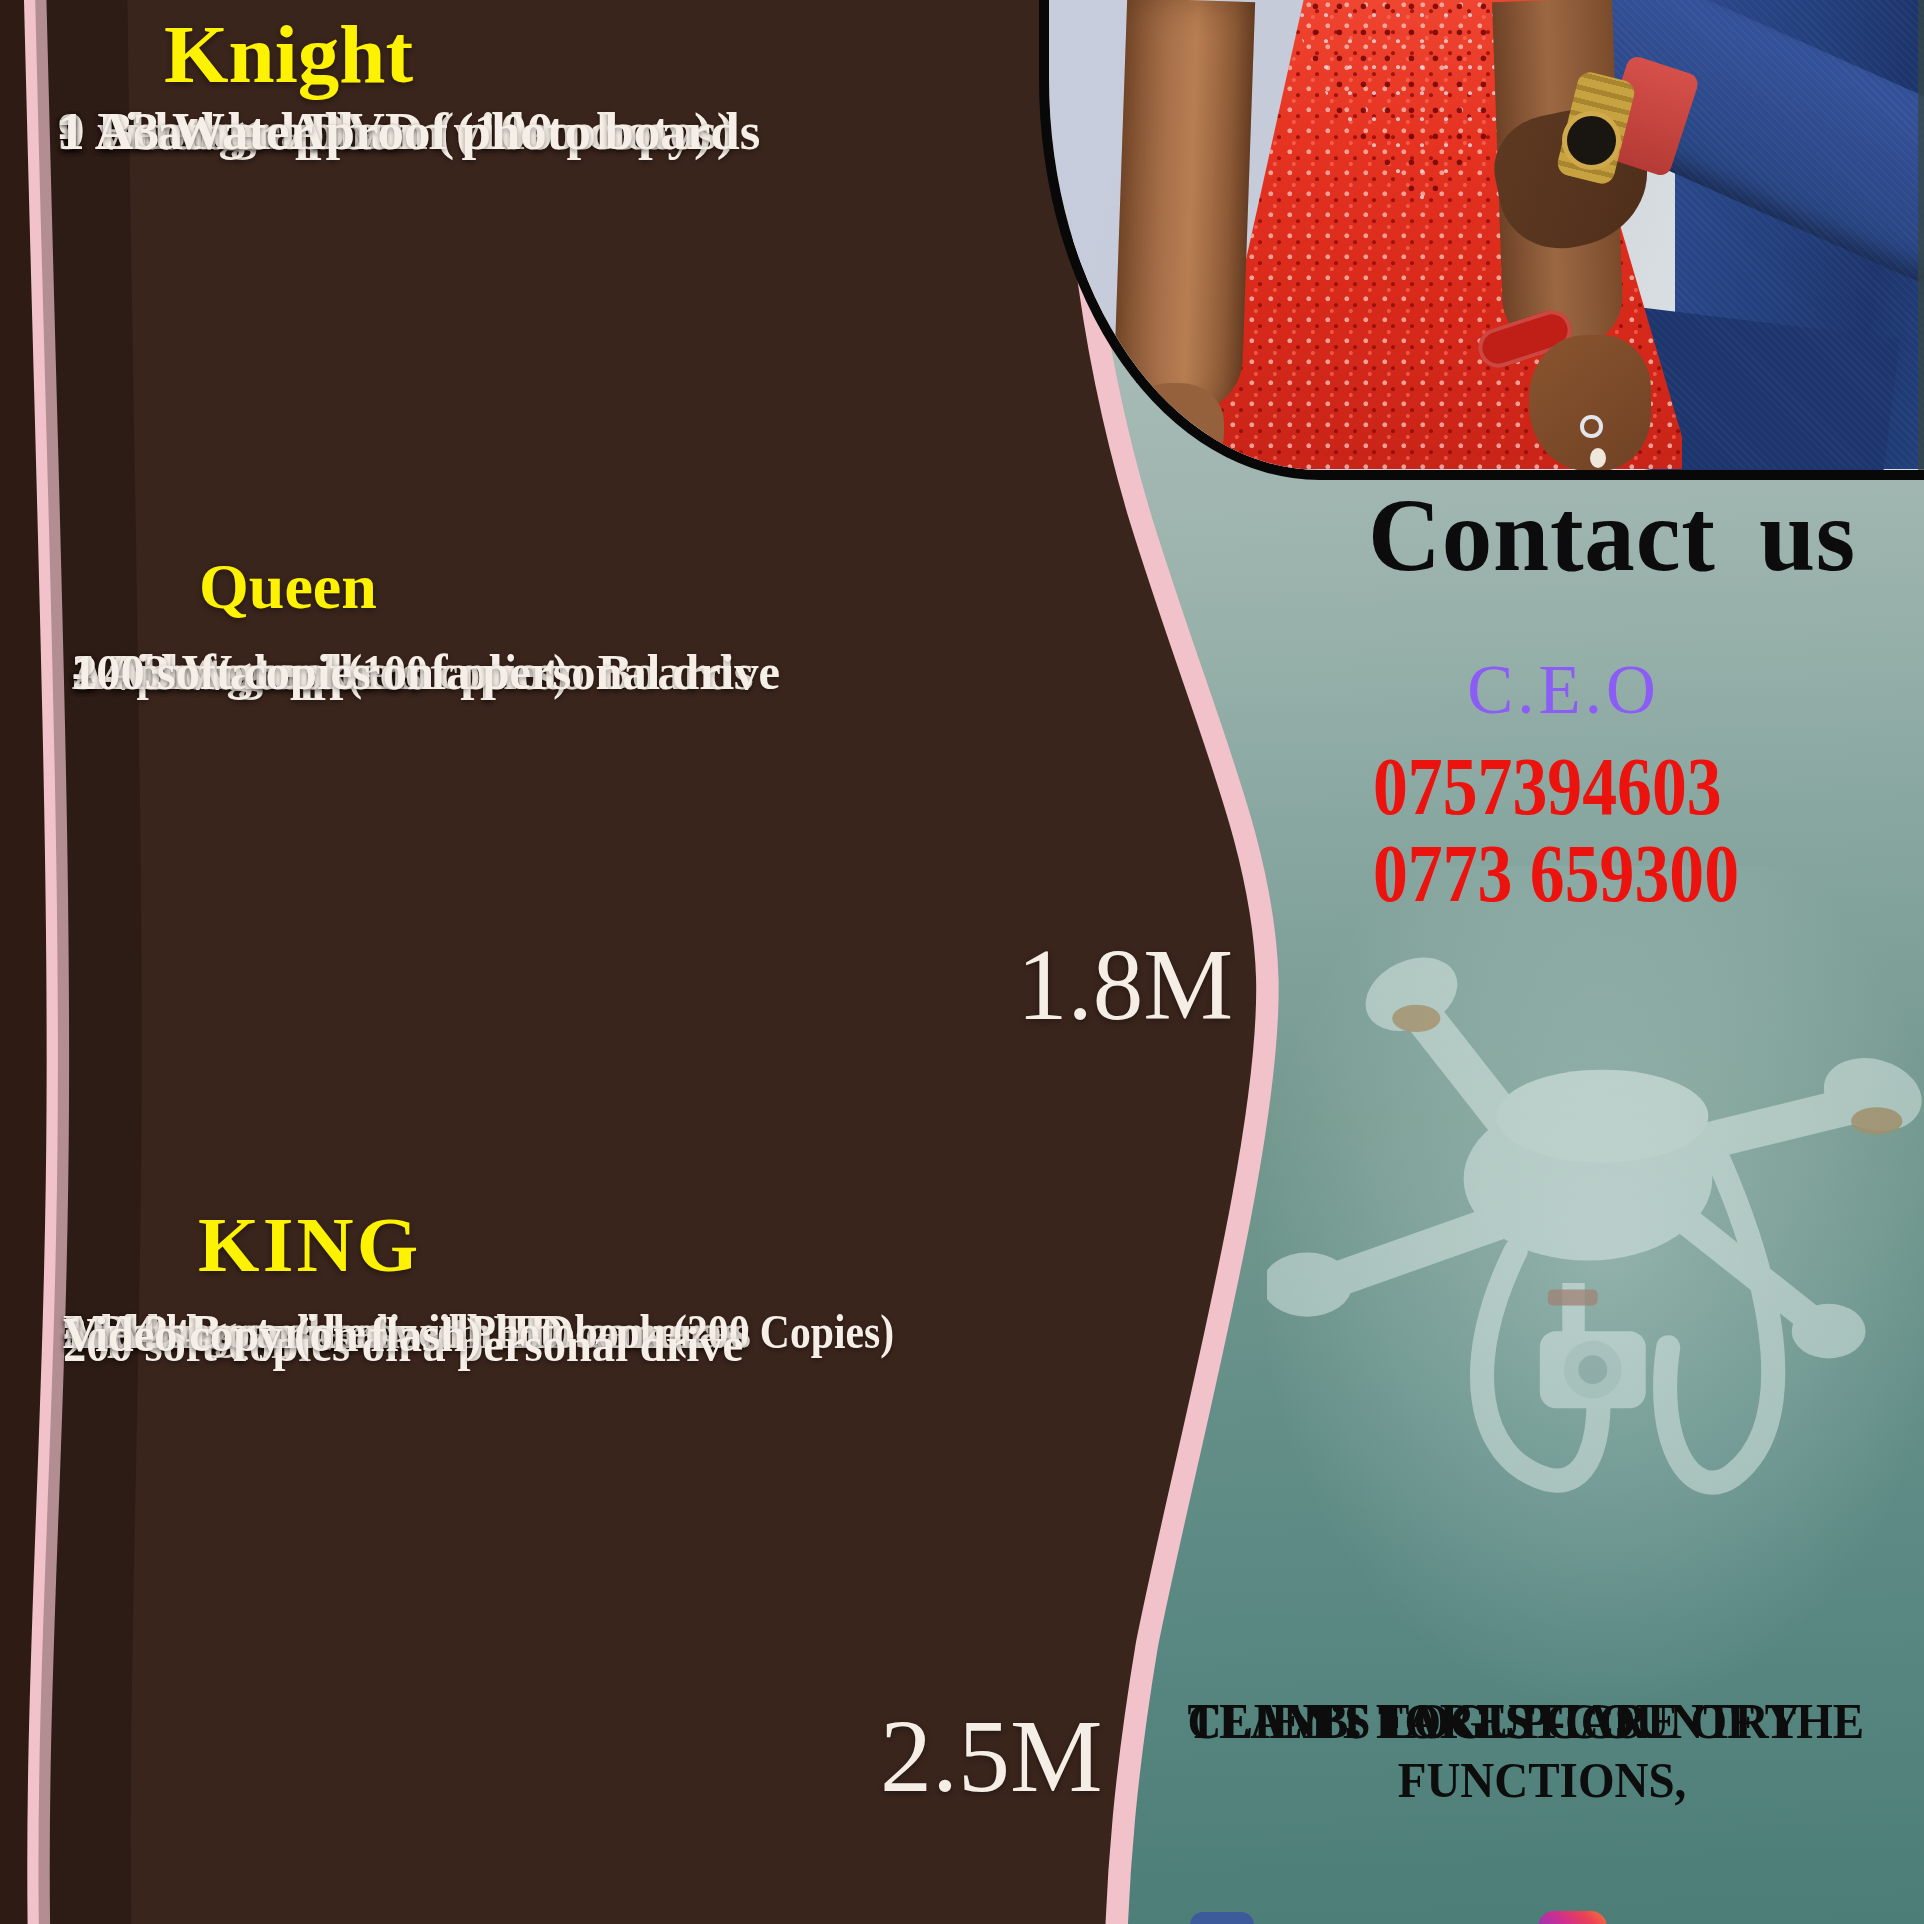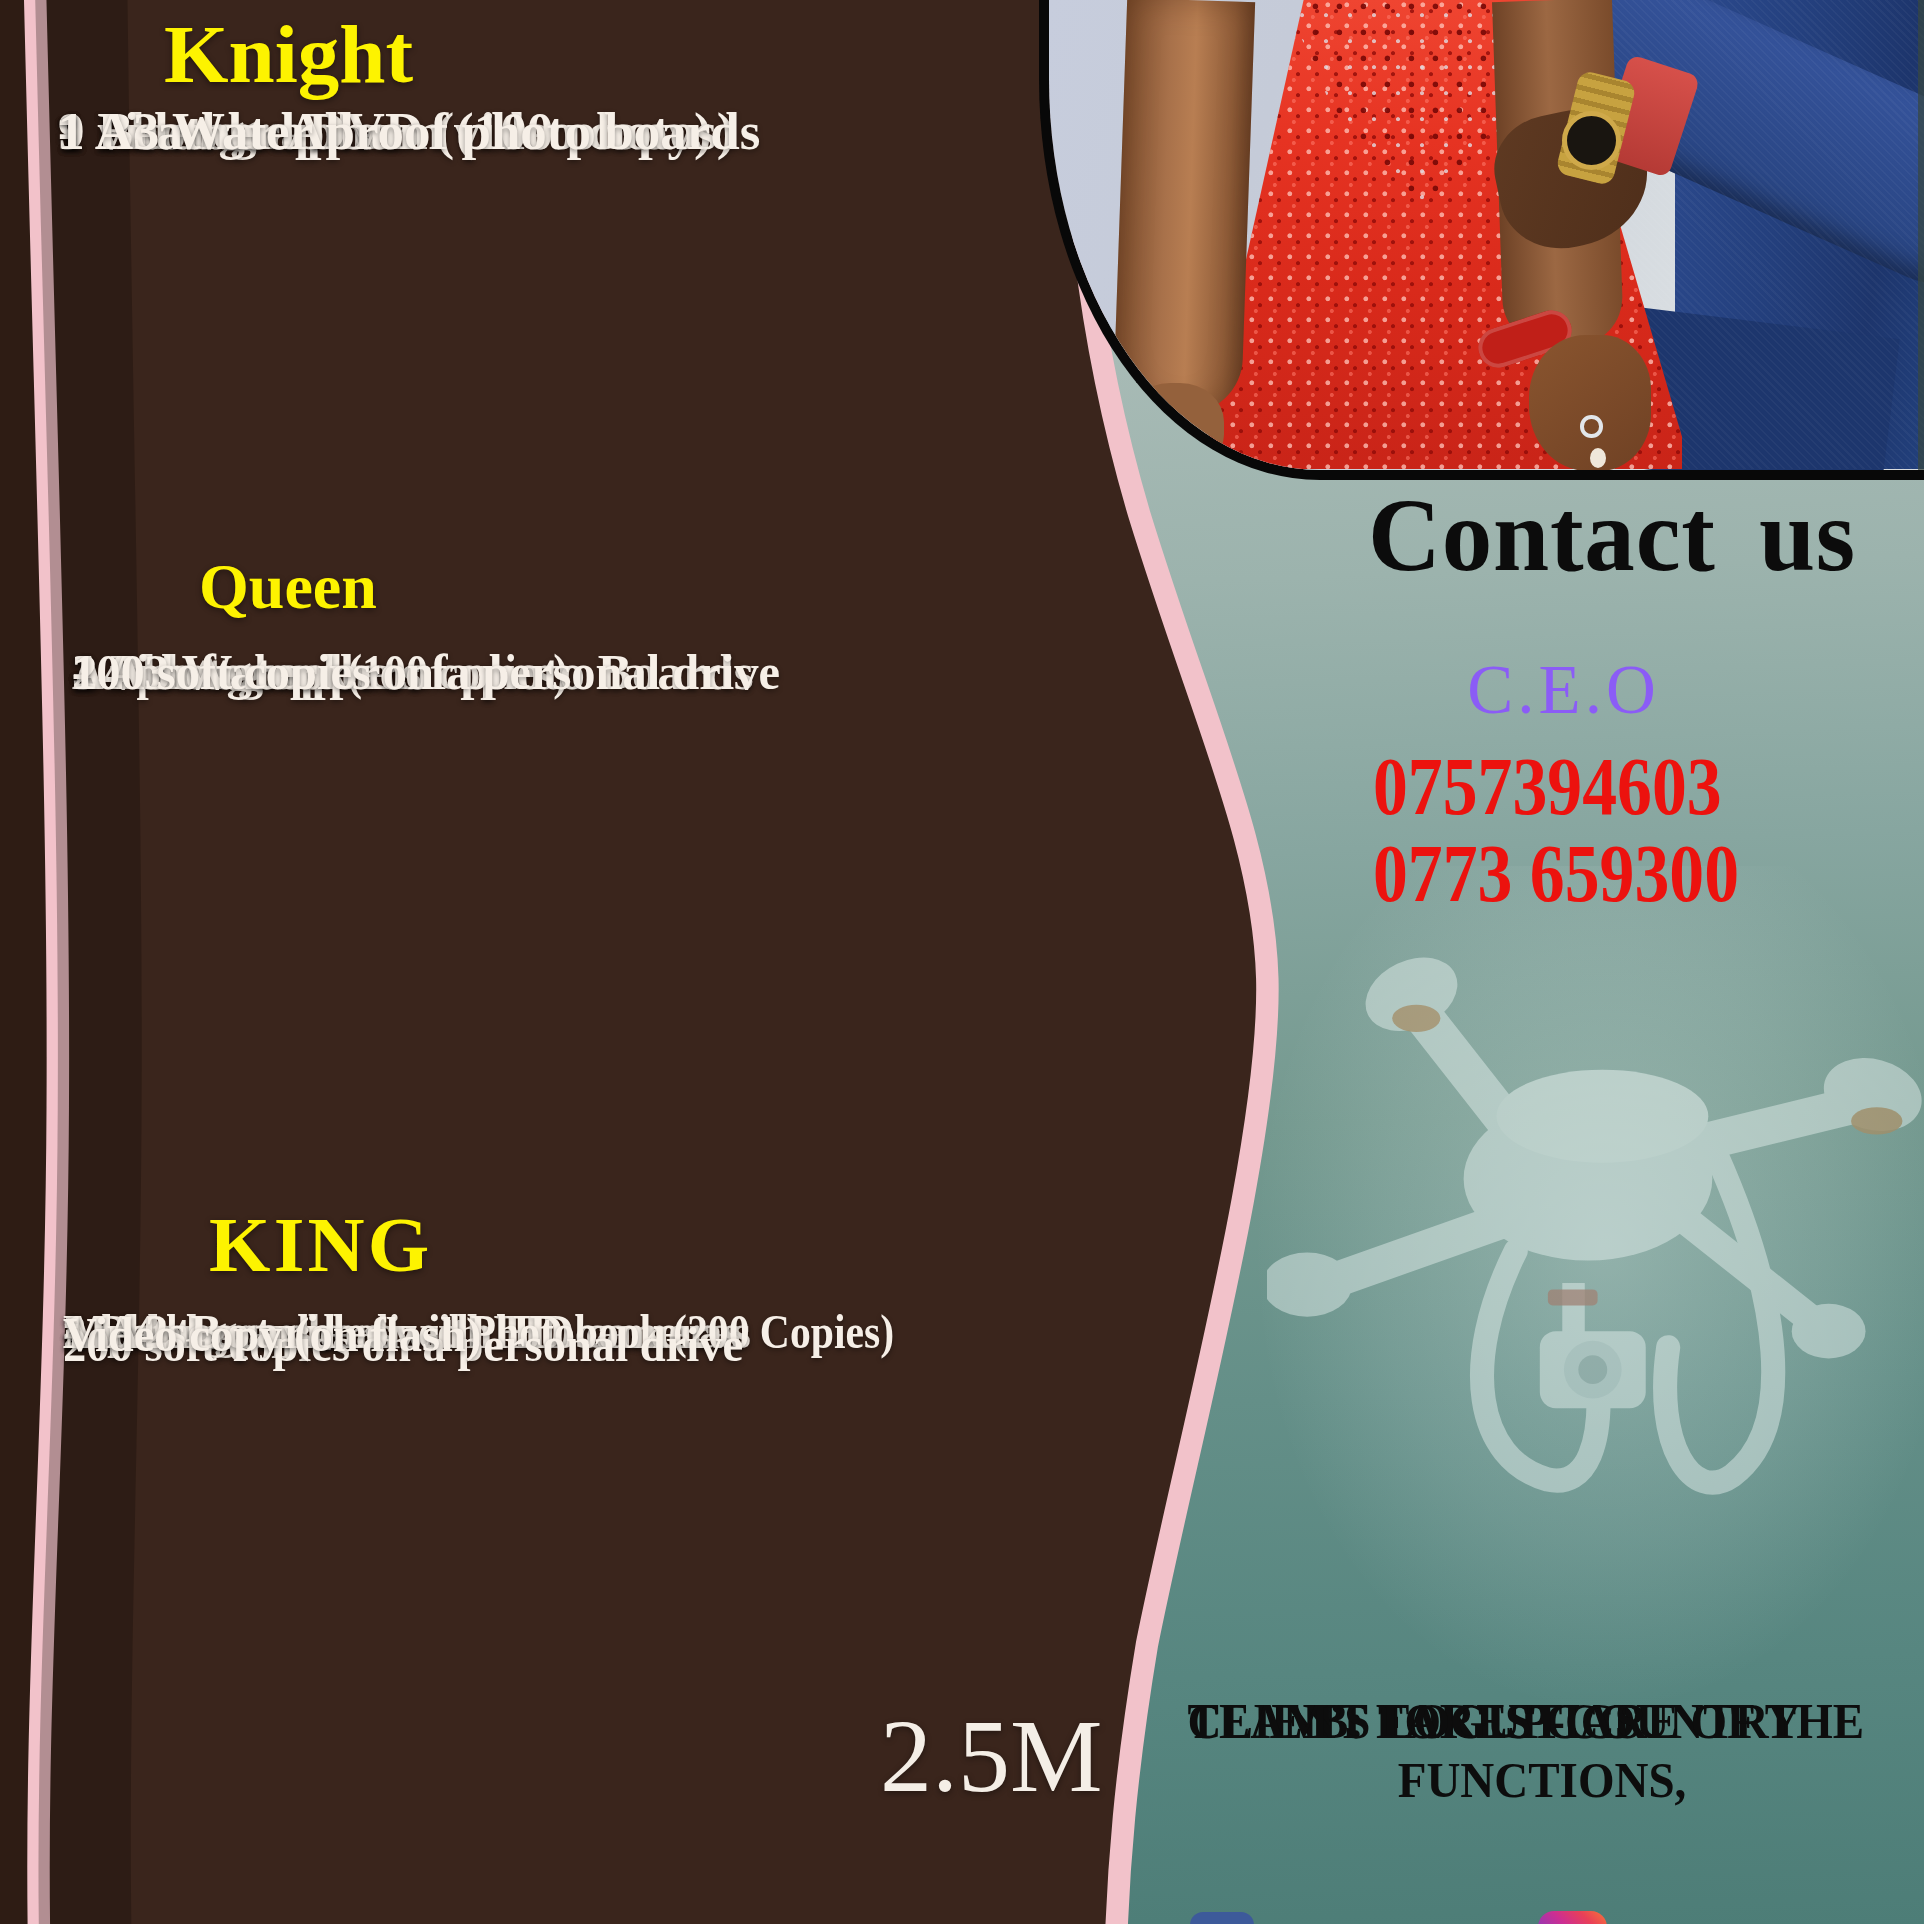--- a/index.html
+++ b/index.html
@@ -65,21 +65,21 @@
   .bride-hand-right{left:480px;top:335px;width:122px;height:136px;border-radius:46% 40% 42% 48%;
     background:linear-gradient(140deg,#8a552f,#6f4124);}
   .nail{left:541px;top:448px;width:16px;height:20px;background:#efe7da;border-radius:50%;}
   .ring{left:531px;top:415px;width:22.5px;height:22.5px;border:4px solid #e2e6ea;border-radius:50%;}
   .ph-right-line{right:0;top:0;width:5.6px;height:100%;background:#37473f;opacity:.7;}
 
   
   .pkg-title{color:#fdf300;font-weight:700;text-shadow:0 2.4px 6.4px rgba(0,0,0,.45);white-space:nowrap;}
   .t-knight{left:164px;top:6.4px;font-size:83px;}
   .t-queen{left:199px;top:550px;font-size:64px;}
-  .t-king{left:209px;top:1200px;font-size:79px;letter-spacing:3.2px;}
+  .t-king{left:198px;top:1200px;font-size:79px;letter-spacing:3.2px;}
 
   .items{list-style:none;margin:0;padding:0;color:#f6efe7;font-weight:700;
          text-shadow:0 1.6px 5.6px rgba(0,0,0,.4);white-space:nowrap;}
   .items li{position:relative;display:flex;align-items:baseline;}
   .items .dash{flex:0 0 47px;font-weight:700;}
   .items .txt{transform-origin:left center;display:inline-block;}
   .l-knight{left:58px;top:96px;font-size:53px;line-height:71px;}
   .l-queen{left:72px;top:640px;font-size:51px;line-height:65px;}
   .l-king{left:63px;top:1299px;font-size:49px;line-height:66px;}
   .l-queen li:nth-child(3) .txt{transform:scaleX(.86);}
@@ -225,20 +225,21 @@
       </li>
     <li>
         <span class="dash">-</span>
         <span class="txt">2 A3 Water proof photo Boards</span>
       </li>
     <li>
         <span class="dash">-</span>
         <span class="txt">100 soft copies on a personal drive</span>
       </li>
   </ul>
+  <div class="price p-queen">1.8M</div>
 
   <div class="pkg-title t-king">KING</div>
   <ul class="items l-king">
     <li>
         <span class="dash">-</span>
         <span class="txt">2 Photographers with HD cameras</span>
       </li>
     <li>
         <span class="dash">-</span>
         <span class="txt">2 videographers with HD cameras</span>

